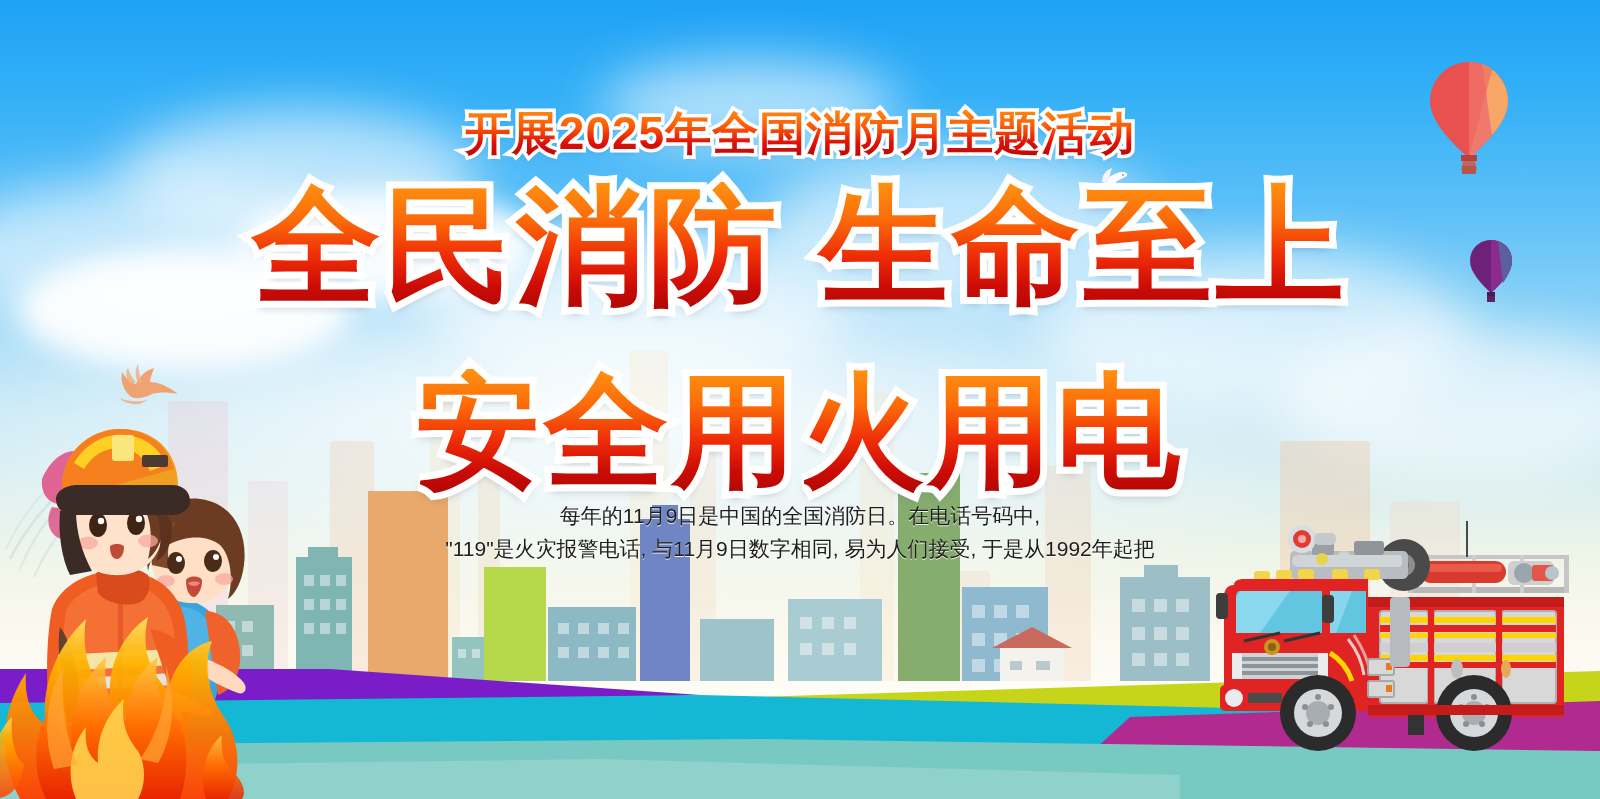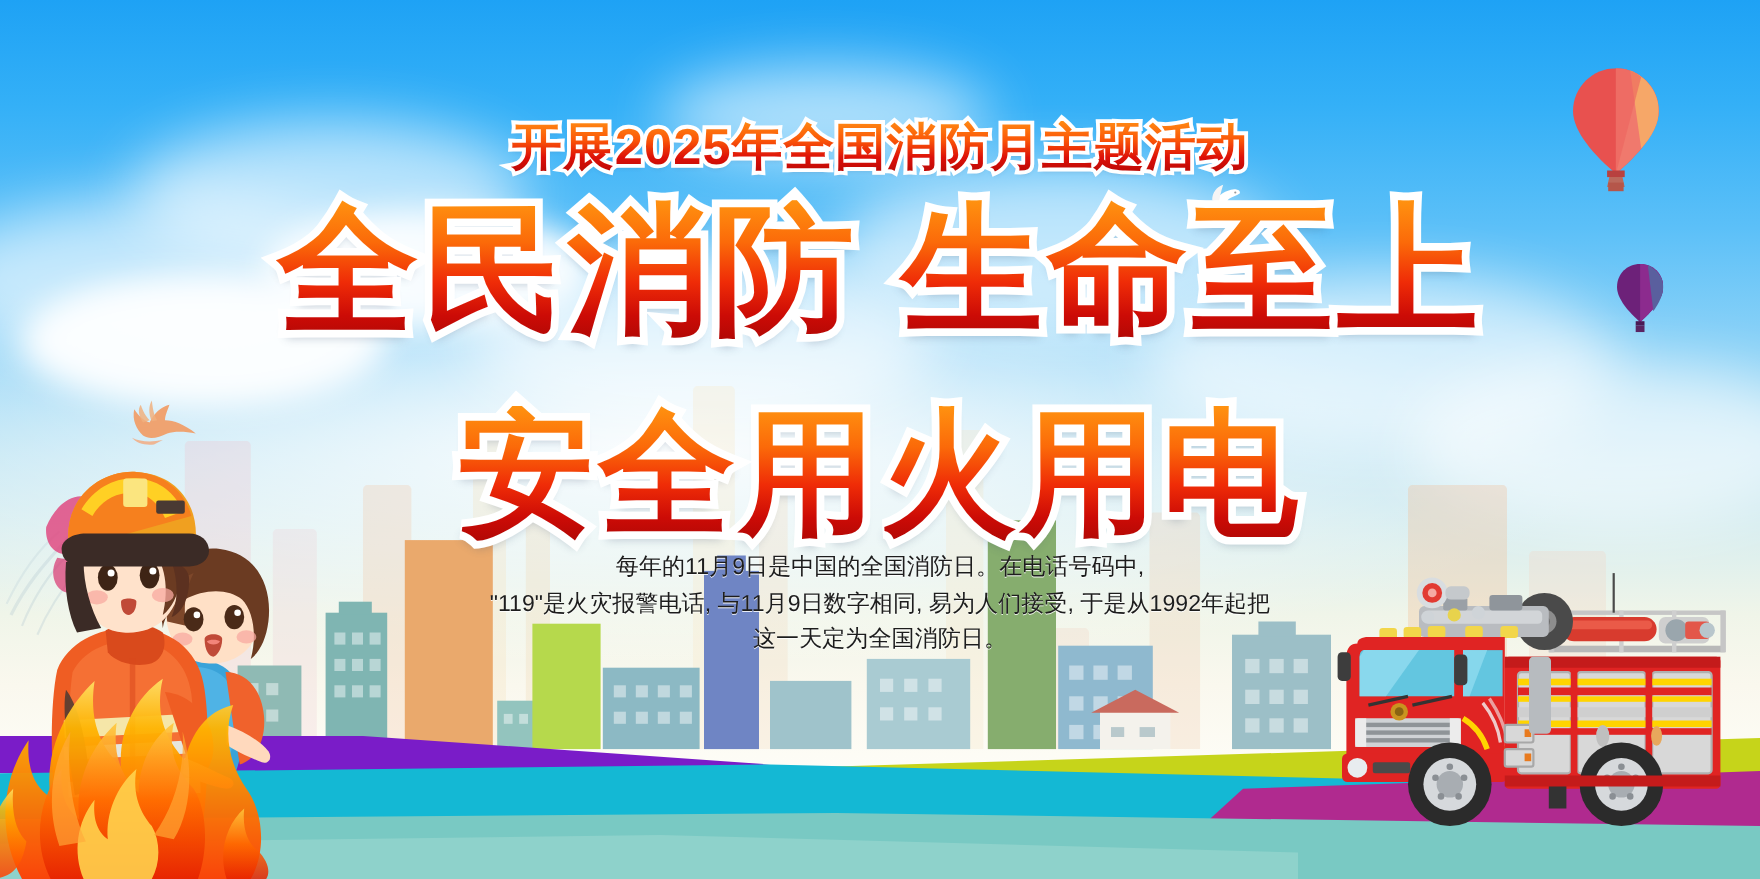--- a/index.html
+++ b/index.html
@@ -279,21 +279,20 @@
   </div>
 
   <div class="h2wrap" style="height:140px;">
     <div class="hl-outline size2">安全用火用电</div>
     <div class="hl size2">安全用火用电</div>
   </div>
 
   <div class="bodytext">
     <div>每年的11月9日是中国的全国消防日。在电话号码中,</div>
     <div>"119"是火灾报警电话, 与11月9日数字相同, 易为人们接受, 于是从1992年起把</div>
-    <div>这一天定为全国消防日。</div>
   </div>
 
   <div class="ff">
     <svg width="300" height="440" viewBox="0 0 300 440">
 
       <g opacity=".35">
         <path d="M10 200 C30 160 55 140 70 120" stroke="#b9cdd4" stroke-width="3" fill="none"></path>
         <path d="M20 210 C34 175 52 155 62 145" stroke="#b9cdd4" stroke-width="2" fill="none"></path>
         <path d="M34 218 C46 190 60 172 70 160" stroke="#b9cdd4" stroke-width="2" fill="none"></path>
         <path d="M6 190 C22 156 40 136 54 124" stroke="#c3d6dc" stroke-width="2" fill="none"></path>

